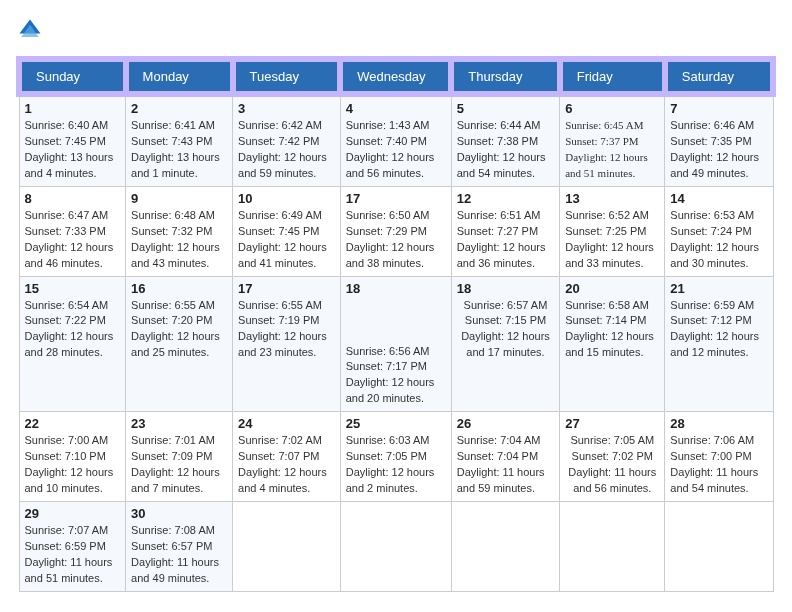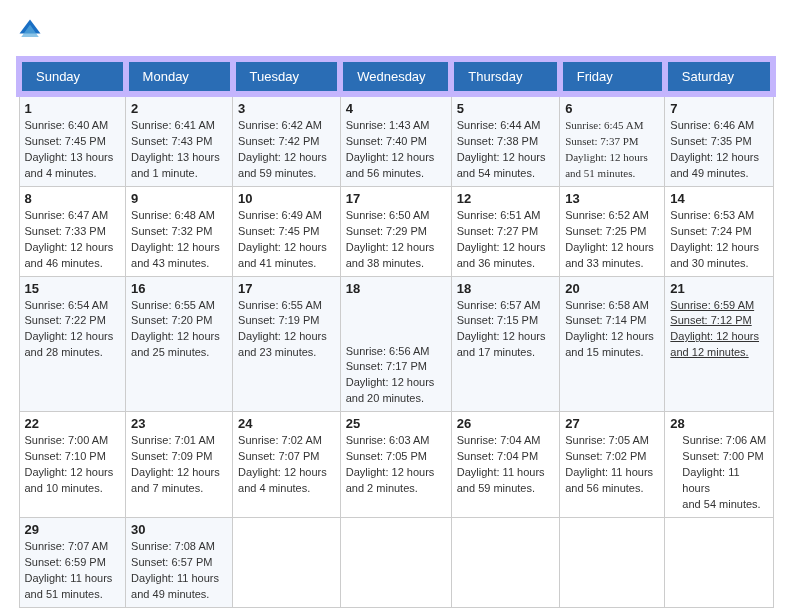--- a/index.html
+++ b/index.html
@@ -239,35 +239,35 @@
         </td>
         <td>
           <span class="day-num">18</span>
           <div class="day-info" style="white-space: pre-line; margin-top: 48px;">Sunrise: 6:56 AM
 Sunset: 7:17 PM
 Daylight: 12 hours
 and 20 minutes.</div>
         </td>
         <td>
           <span class="day-num">18</span>
-          <div class="day-info" style="white-space: pre-line;">Sunrise: 6:57 AM
+          <div class="day-info" style="white-space: pre-line; text-align: center;">Sunrise: 6:57 AM
 Sunset: 7:15 PM
 Daylight: 12 hours
 and 17 minutes.</div>
         </td>
         <td>
           <span class="day-num">20</span>
           <div class="day-info" style="white-space: pre-line;">Sunrise: 6:58 AM
 Sunset: 7:14 PM
 Daylight: 12 hours
 and 15 minutes.</div>
         </td>
         <td>
           <span class="day-num">21</span>
-          <div class="day-info" style="white-space: pre-line; text-decoration: underline;">Sunrise: 6:59 AM
+          <div class="day-info" style="white-space: pre-line;">Sunrise: 6:59 AM
 Sunset: 7:12 PM
 Daylight: 12 hours
 and 12 minutes.</div>
         </td>
       </tr>
       <tr>
         <td>
           <span class="day-num">22</span>
           <div class="day-info" style="white-space: pre-line;">Sunrise: 7:00 AM
 Sunset: 7:10 PM
@@ -297,28 +297,28 @@
         </td>
         <td>
           <span class="day-num">26</span>
           <div class="day-info" style="white-space: pre-line;">Sunrise: 7:04 AM
 Sunset: 7:04 PM
 Daylight: 11 hours
 and 59 minutes.</div>
         </td>
         <td>
           <span class="day-num">27</span>
-          <div class="day-info" style="white-space: pre-line;">Sunrise: 7:05 AM
+          <div class="day-info" style="white-space: pre-line; text-align: center;">Sunrise: 7:05 AM
 Sunset: 7:02 PM
 Daylight: 11 hours
 and 56 minutes.</div>
         </td>
         <td>
           <span class="day-num">28</span>
-          <div class="day-info" style="white-space: pre-line; margin-left: 12px;">Sunrise: 7:06 AM
+          <div class="day-info" style="white-space: pre-line;">Sunrise: 7:06 AM
 Sunset: 7:00 PM
 Daylight: 11 hours
 and 54 minutes.</div>
         </td>
       </tr>
       <tr>
         <td>
           <span class="day-num">29</span>
           <div class="day-info" style="white-space: pre-line;">Sunrise: 7:07 AM
 Sunset: 6:59 PM

